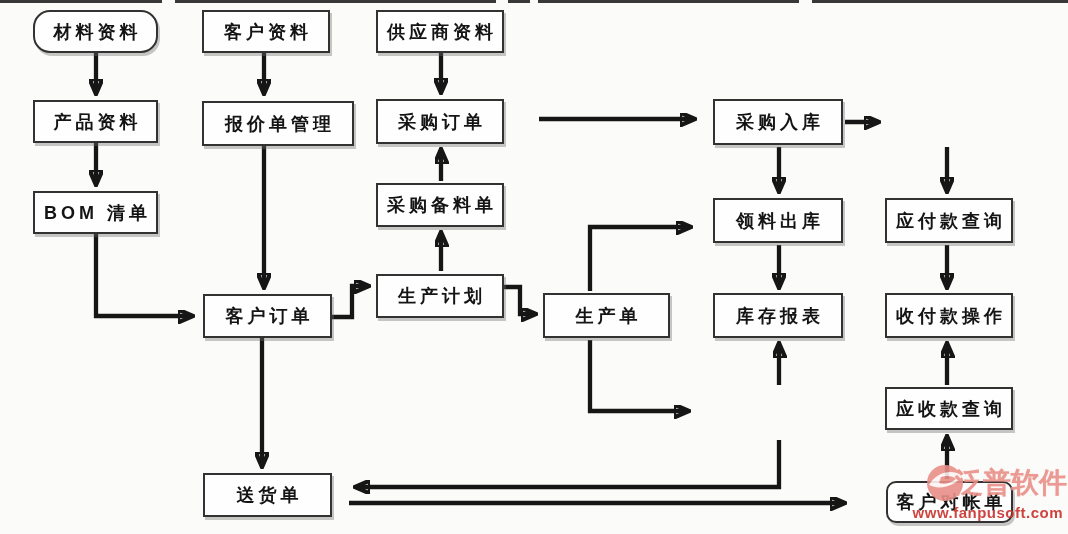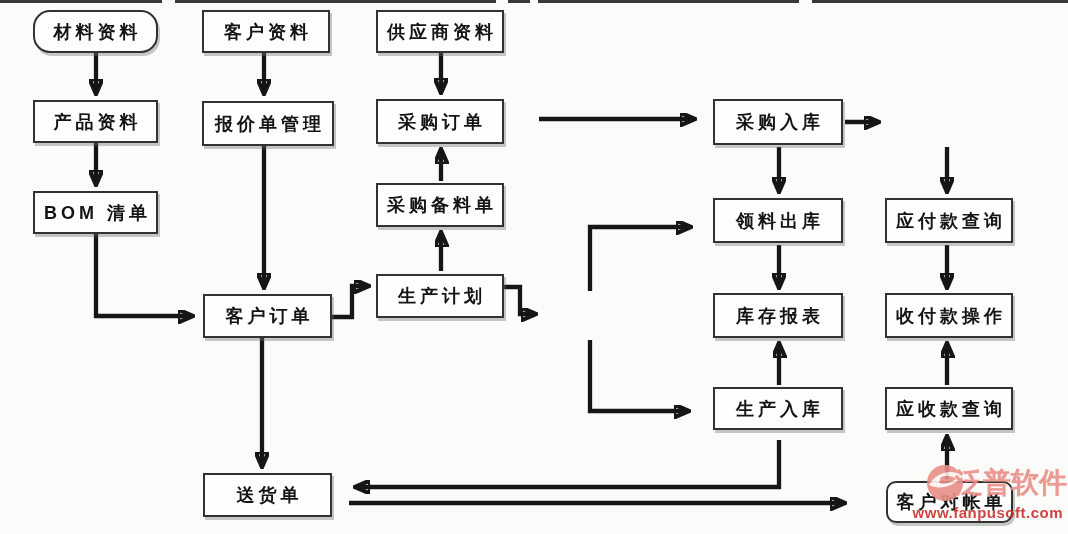--- a/index.html
+++ b/index.html
@@ -94,52 +94,52 @@
     </div>
   <div class="node" style="left:33px;top:100px;width:125px;height:43px;">
       <span>产品资料</span>
     </div>
   <div class="node" style="left:33px;top:191px;width:125px;height:43px;">
       <span>BOM 清单</span>
     </div>
   <div class="node" style="left:202px;top:10px;width:128px;height:43px;">
       <span>客户资料</span>
     </div>
-  <div class="node" style="left:202px;top:101px;width:132px;height:45px;">
+  <div class="node" style="left:202px;top:101px;width:152px;height:45px;">
       <span>报价单管理</span>
     </div>
   <div class="node" style="left:203px;top:294px;width:129px;height:44px;">
       <span>客户订单</span>
     </div>
   <div class="node" style="left:203px;top:473px;width:129px;height:44px;">
       <span>送货单</span>
     </div>
   <div class="node" style="left:376px;top:10px;width:128px;height:43px;">
       <span>供应商资料</span>
     </div>
   <div class="node" style="left:376px;top:99px;width:128px;height:45px;">
       <span>采购订单</span>
     </div>
   <div class="node" style="left:376px;top:183px;width:128px;height:44px;">
       <span>采购备料单</span>
     </div>
   <div class="node" style="left:376px;top:274px;width:128px;height:44px;">
       <span>生产计划</span>
     </div>
+  <div class="node" style="left:543px;top:293px;width:127px;height:45px;">
+      <span>生产单</span>
+    </div>
   <div class="node" style="left:713px;top:99px;width:130px;height:46px;">
       <span>采购入库</span>
     </div>
   <div class="node" style="left:713px;top:198px;width:130px;height:45px;">
       <span>领料出库</span>
     </div>
   <div class="node" style="left:713px;top:293px;width:130px;height:45px;">
       <span>库存报表</span>
-    </div>
-  <div class="node" style="left:713px;top:387px;width:130px;height:43px;">
-      <span>生产入库</span>
     </div>
   <div class="node" style="left:885px;top:198px;width:128px;height:45px;">
       <span>应付款查询</span>
     </div>
   <div class="node" style="left:885px;top:293px;width:128px;height:45px;">
       <span>收付款操作</span>
     </div>
   <div class="node" style="left:885px;top:387px;width:128px;height:43px;">
       <span>应收款查询</span>
     </div>

